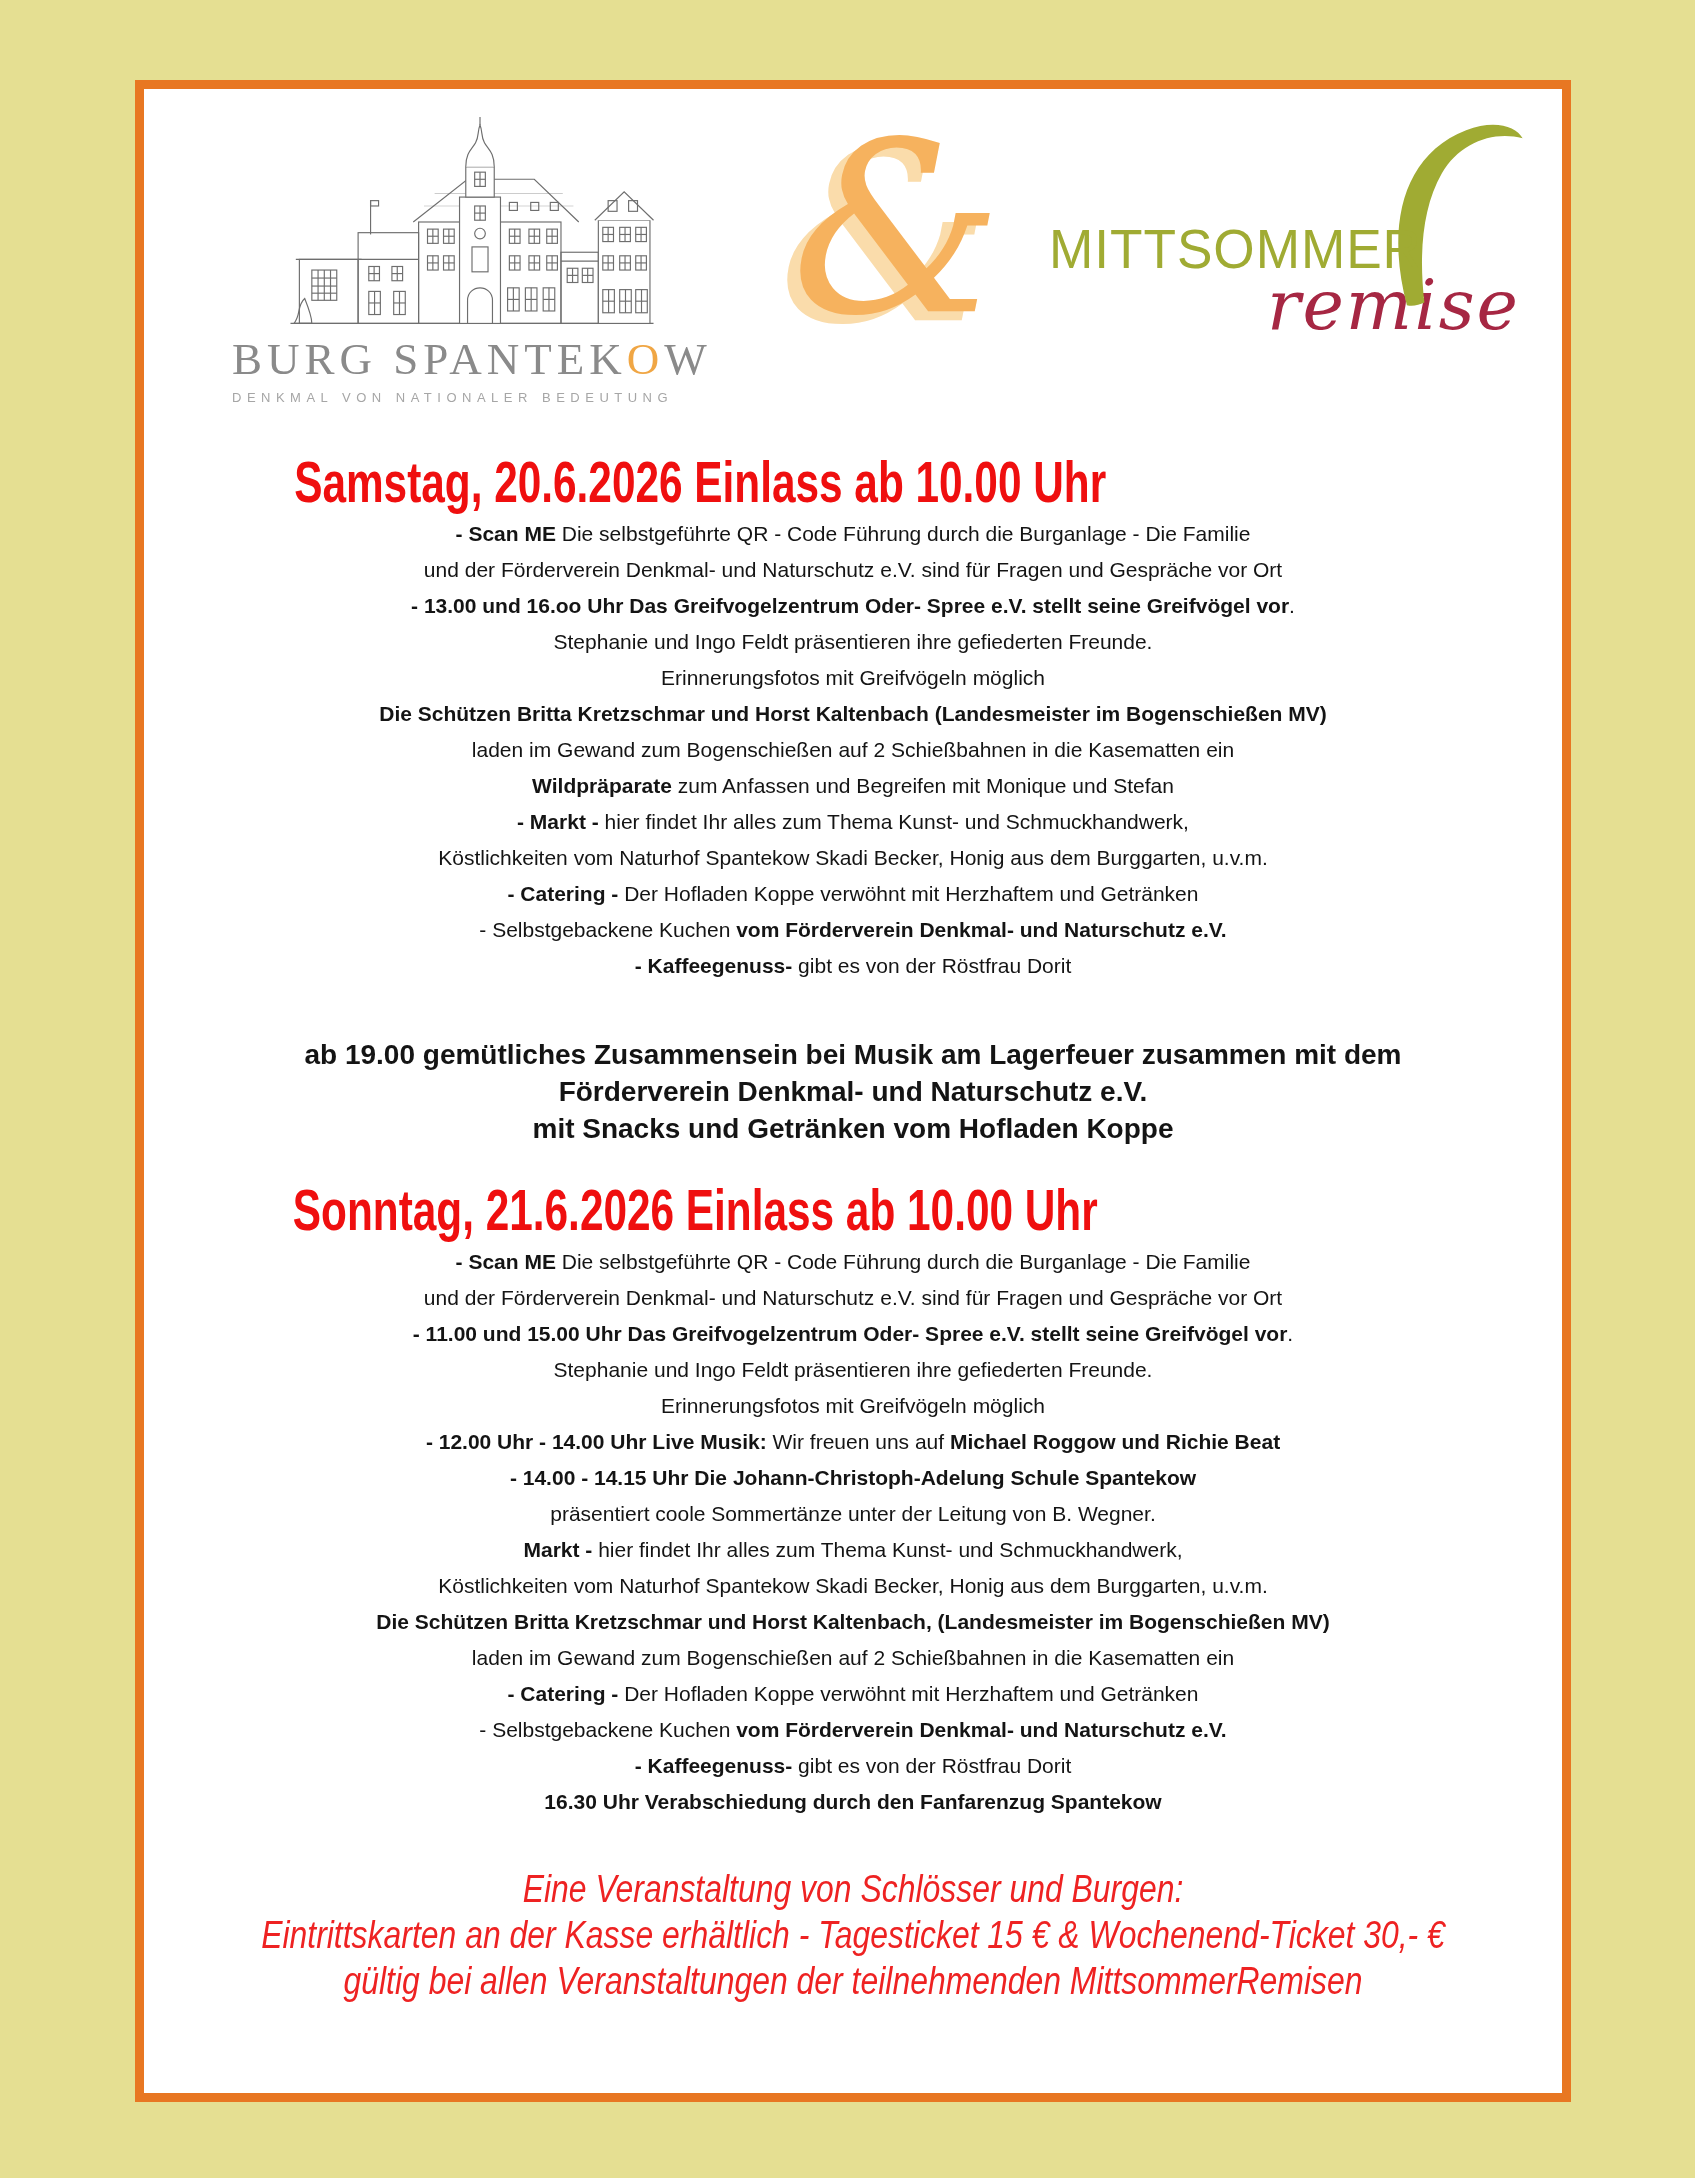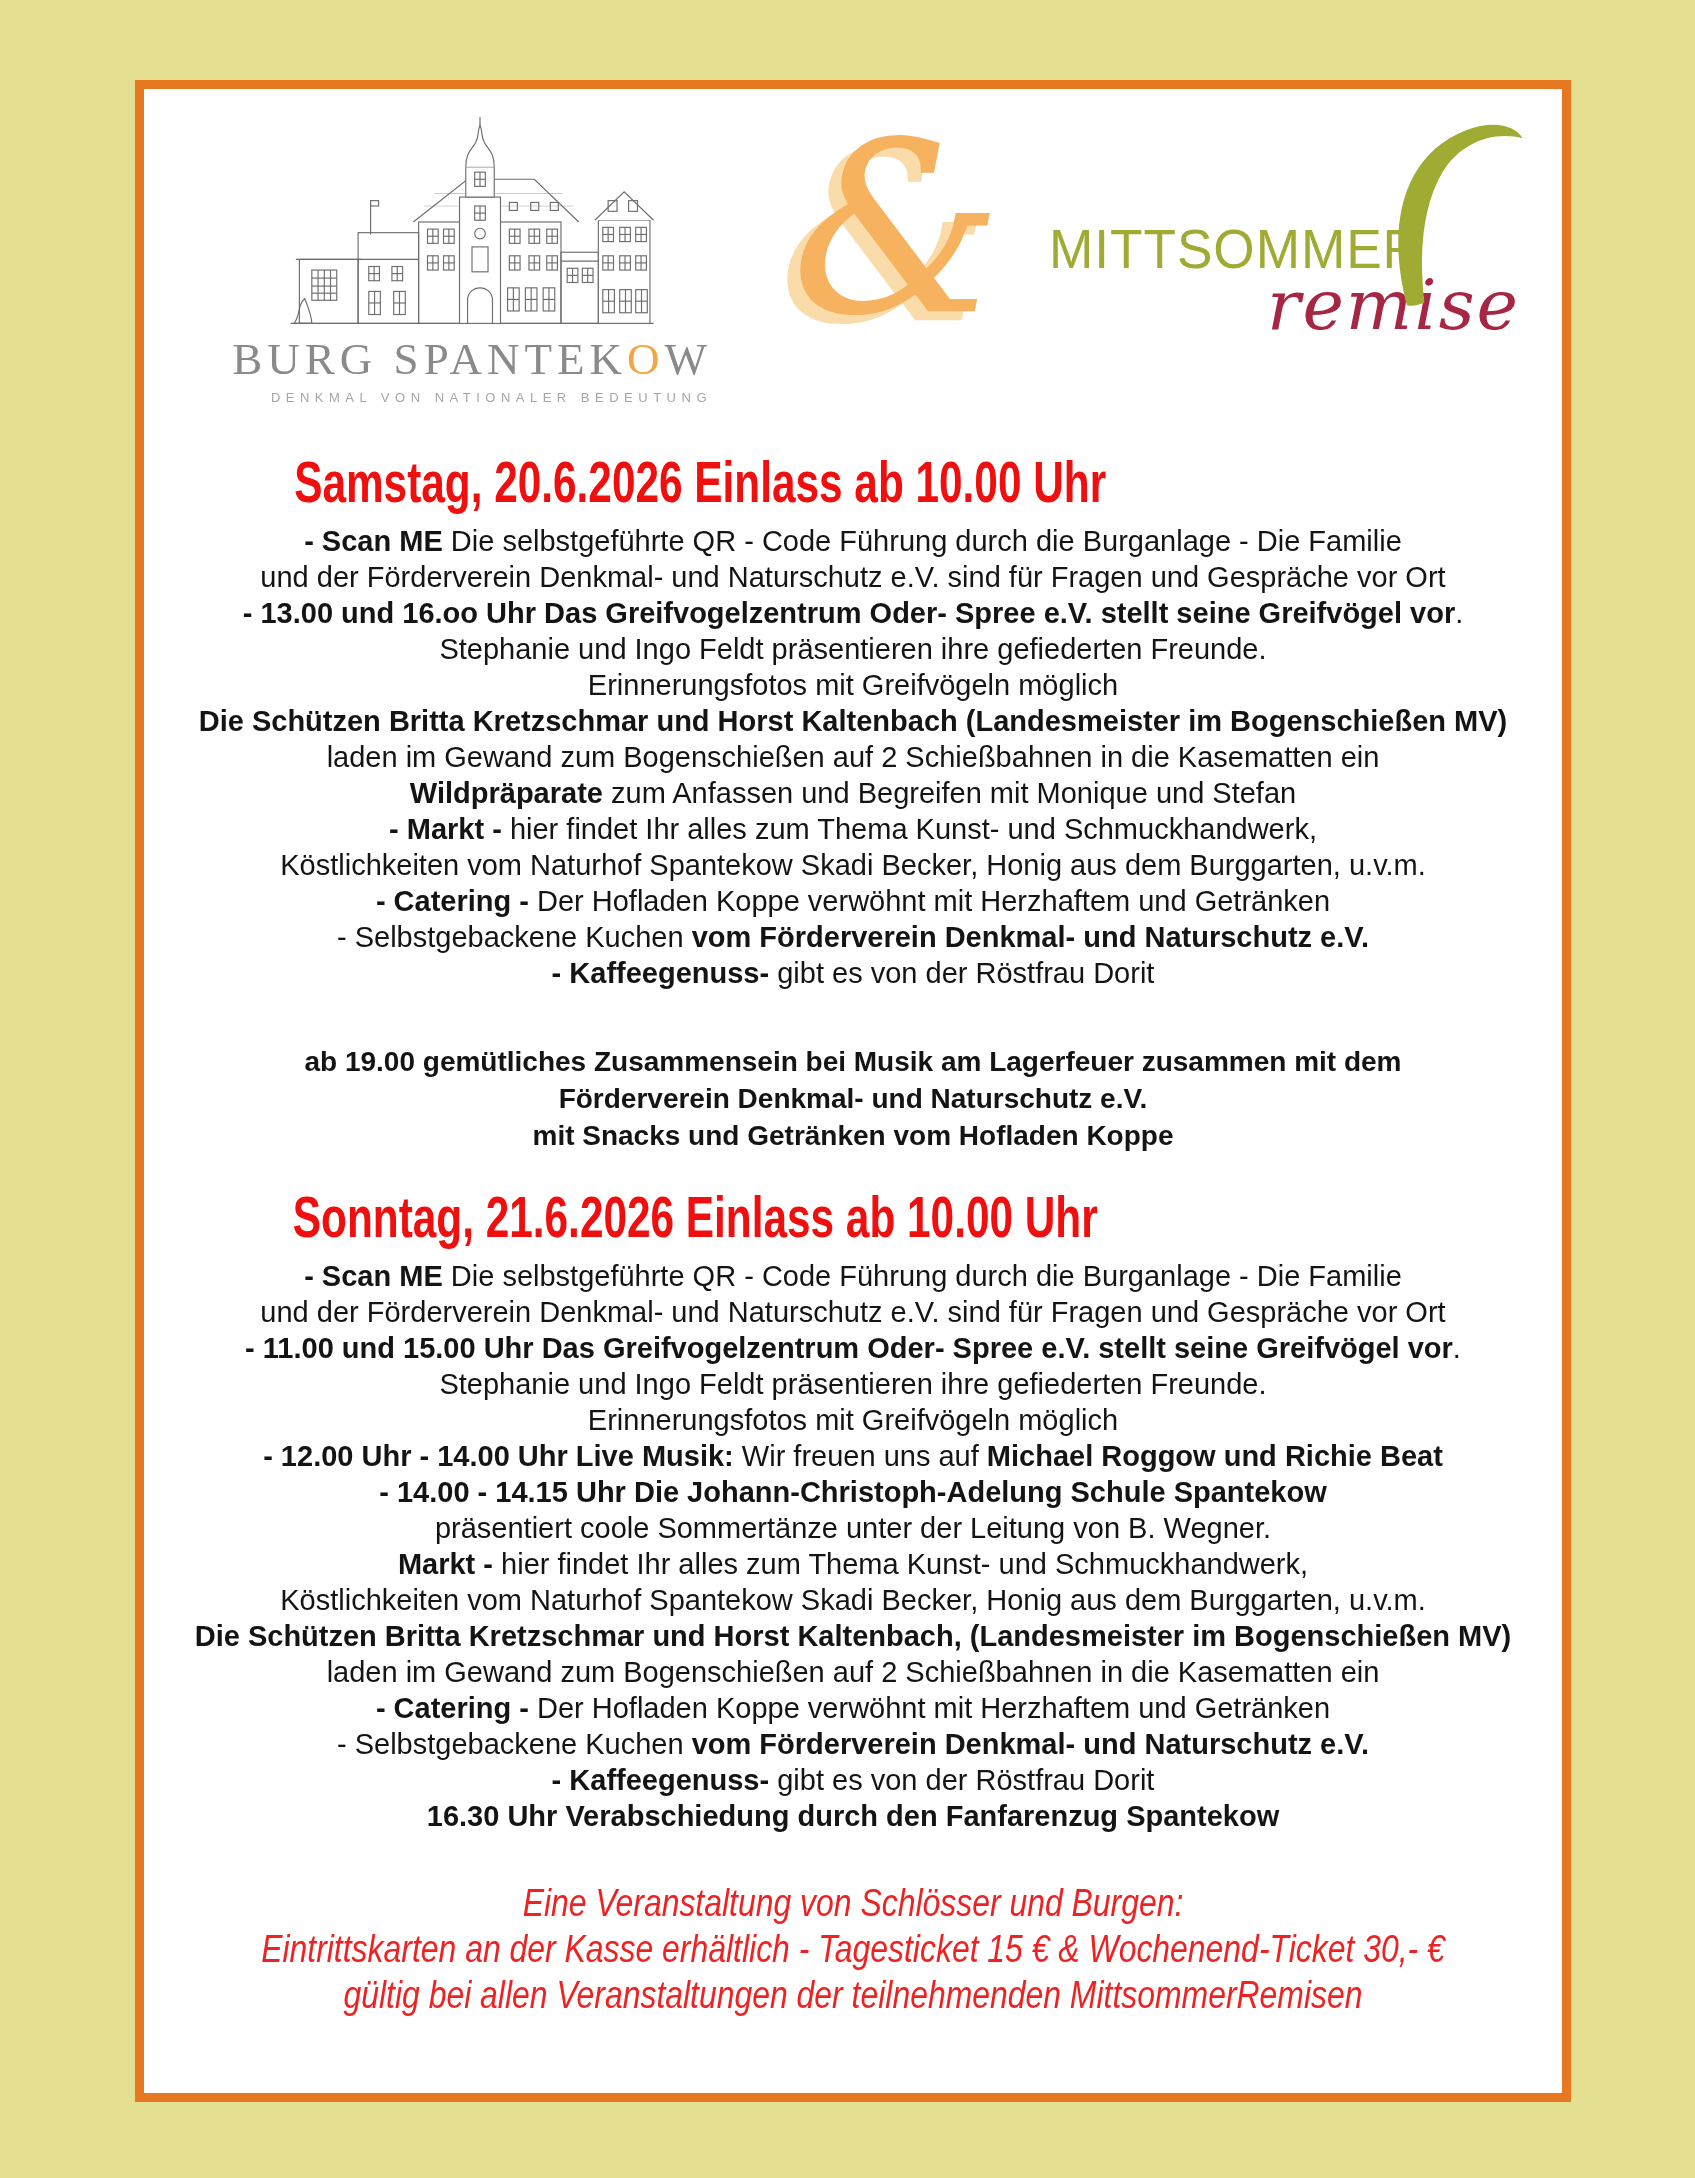--- a/index.html
+++ b/index.html
@@ -12,21 +12,21 @@
   }
   .sheet{
     position:absolute;left:135px;top:80px;
     width:1436px;height:2022px;
     background:#ffffff;
     border:9px solid #e87722;
     box-sizing:border-box;
   }
   
   .header{position:relative;height:330px;}
-  .burg{position:absolute;left:88px;top:28px;width:480px;text-align:right;}
+  .burg{position:absolute;left:88px;top:28px;width:480px;text-align:left;}
   .castle{width:402px;height:218px;display:block;margin:0 auto;}
   .burg-title{
     font-family:"Liberation Serif",serif;
     font-size:45px;color:#8a8a8a;letter-spacing:5px;
     line-height:48px;white-space:nowrap;
   }
   .burg-title .accent{color:#f0a644;}
   .burg-sub{
     font-size:13px;letter-spacing:5.5px;color:#a6a6a6;
     margin-top:7px;white-space:nowrap;
@@ -53,22 +53,22 @@
   
   .h-red{margin:0;text-align:left;color:#ef0f0f;font-weight:bold;}
   .h-red .hx{
     display:inline-block;font-size:58px;line-height:62px;white-space:nowrap;
     transform:scaleX(0.73);transform-origin:center;
   }
   #saturday-heading{margin-top:32px;}
   #sunday-heading{margin-top:32px;}
   
   .sched{
-    margin-top:10px;text-align:center;
-    font-size:29px;line-height:36px;color:#141414;
+    margin-top:3px;text-align:center;
+    font-size:21px;line-height:36px;color:#141414;
   }
   .sched .line{white-space:nowrap;}
   .sched .line span.b{font-weight:bold;}
   .evening{margin-top:52px;font-size:28px;line-height:37px;}
   
   .footer{
     margin-top:46px;text-align:center;color:#ee2222;
     font-size:38px;line-height:46px;font-style:italic;
   }
   .footer .line{

